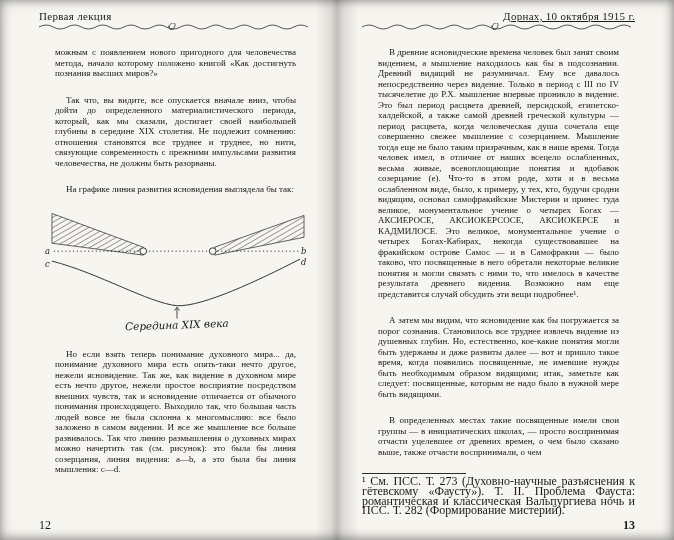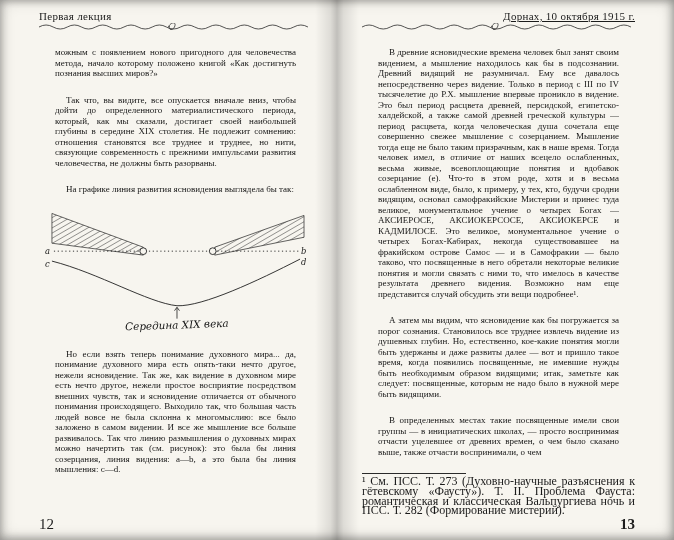--- a/index.html
+++ b/index.html
@@ -50,21 +50,21 @@
   .figure{width:264px;margin:4px auto 3px auto;}
   .figure svg{display:block;width:264px;height:122px;}
 
   .footnote{position:absolute;left:25px;right:39px;bottom:24px;}
   .footnote-rule{width:104px;border-top:1px solid #2a2a2a;margin-bottom:3px;}
   .footnote-text{
     margin:0;font-size:12px;line-height:9.7px;color:#1a1a1a;text-align:justify;
   }
 
   .page-num{
-    position:absolute;bottom:7px;font-size:15px;color:#1c1c1c;
+    position:absolute;bottom:7px;font-size:12px;color:#1c1c1c;
   }
   .page.left  .page-num{left:39px;}
   .page.right .page-num{right:39px;font-weight:bold;}
 
   svg path,svg line,svg polyline{vector-effect:non-scaling-stroke;}
   .diagram-letter{font-family:"DejaVu Serif",serif;font-style:italic;font-size:8.5px;fill:#1a1a1a;}
   .diagram-caption{font-family:"DejaVu Serif",serif;font-style:italic;font-size:10.5px;fill:#141414;}
 </style>
 </head>
 <body>

